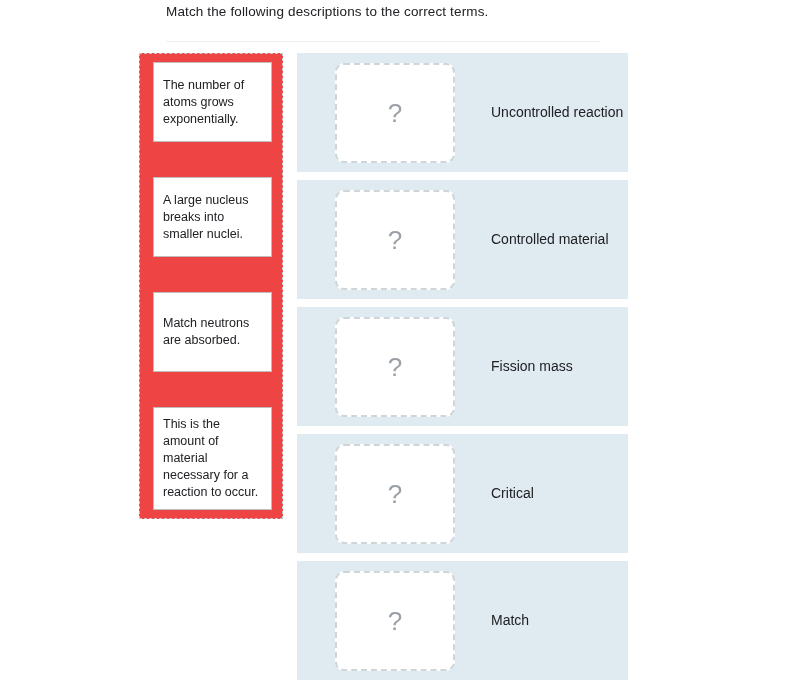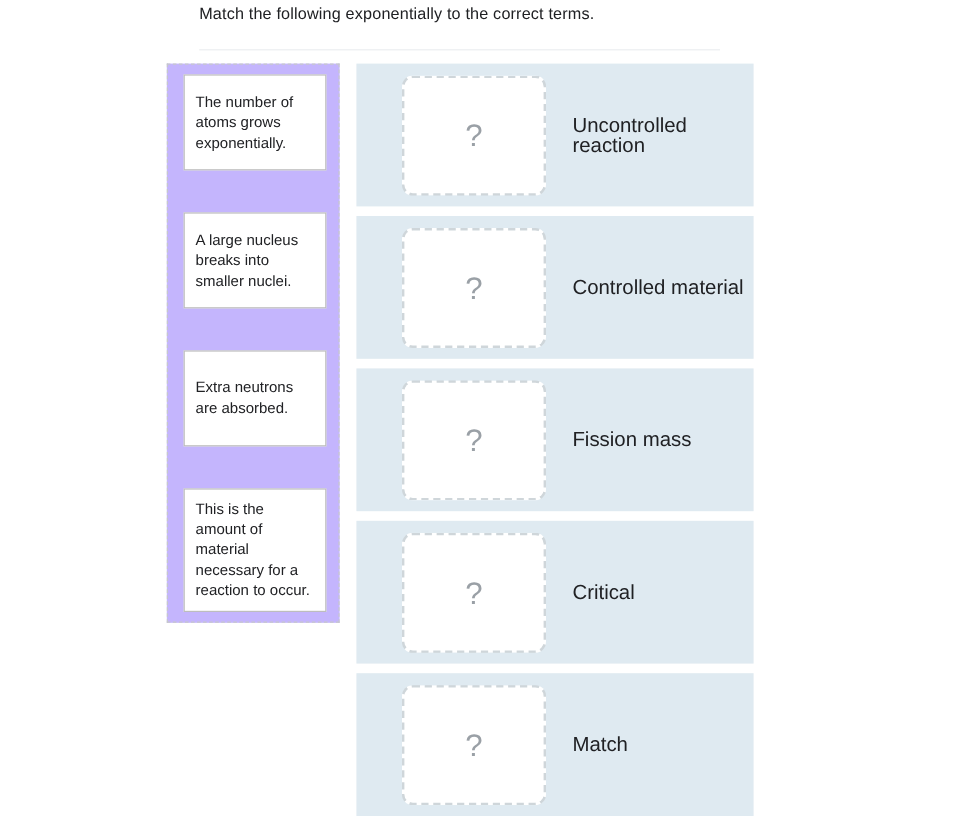--- a/index.html
+++ b/index.html
@@ -49,21 +49,21 @@
 
   
   .source-column {
     width: 144px;
     border: 1px dashed #c6c8ca;
     padding: 8px 11px 8px 13px;
     box-sizing: border-box;
     display: flex;
     flex-direction: column;
     gap: 35px;
-    background: #c4b5fd;
+    background: #ef4444;
   }
 
   .desc-card {
     border: 1px solid #bdbdbd;
     background: #ffffff;
     box-sizing: border-box;
     width: 119px;
     min-height: 80px;
     display: flex;
     align-items: center;
@@ -108,49 +108,49 @@
   }
 
   .dropzone-mark {
     font-size: 26px;
     line-height: 26px;
     color: #9aa0a6;
     font-family: "Liberation Sans", sans-serif;
   }
 
   .term-label {
-    margin-left: 22px;
-    font-size: 17px;
+    margin-left: 36px;
+    font-size: 14px;
     line-height: 17px;
     color: #202124;
   }
 </style>
 </head>
 <body>
 
 <div class="question-area">
-  <div class="prompt">Match the following exponentially to the correct terms.</div>
+  <div class="prompt">Match the following descriptions to the correct terms.</div>
   <div class="divider"></div>
 </div>
 
 <div class="match-wrap">
 
   <div class="source-column">
 
     <div class="desc-card">
       <span class="desc-card-text">The number of atoms grows exponentially.</span>
     </div>
 
 
     <div class="desc-card">
       <span class="desc-card-text">A large nucleus breaks into smaller nuclei.</span>
     </div>
 
     <div class="desc-card">
-      <span class="desc-card-text">Extra neutrons are absorbed.</span>
+      <span class="desc-card-text">Match neutrons are absorbed.</span>
     </div>
 
     <div class="desc-card">
       <span class="desc-card-text">This is the amount of material necessary for a reaction to occur.</span>
     </div>
 
   </div>
 
   <div class="target-column">
 

